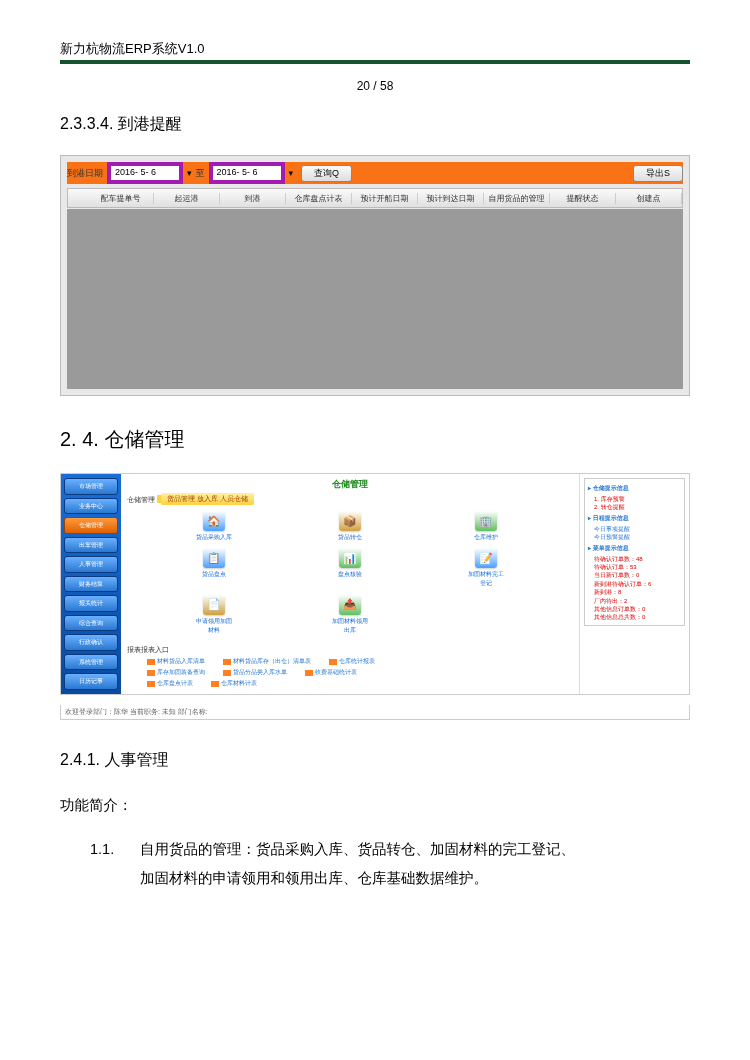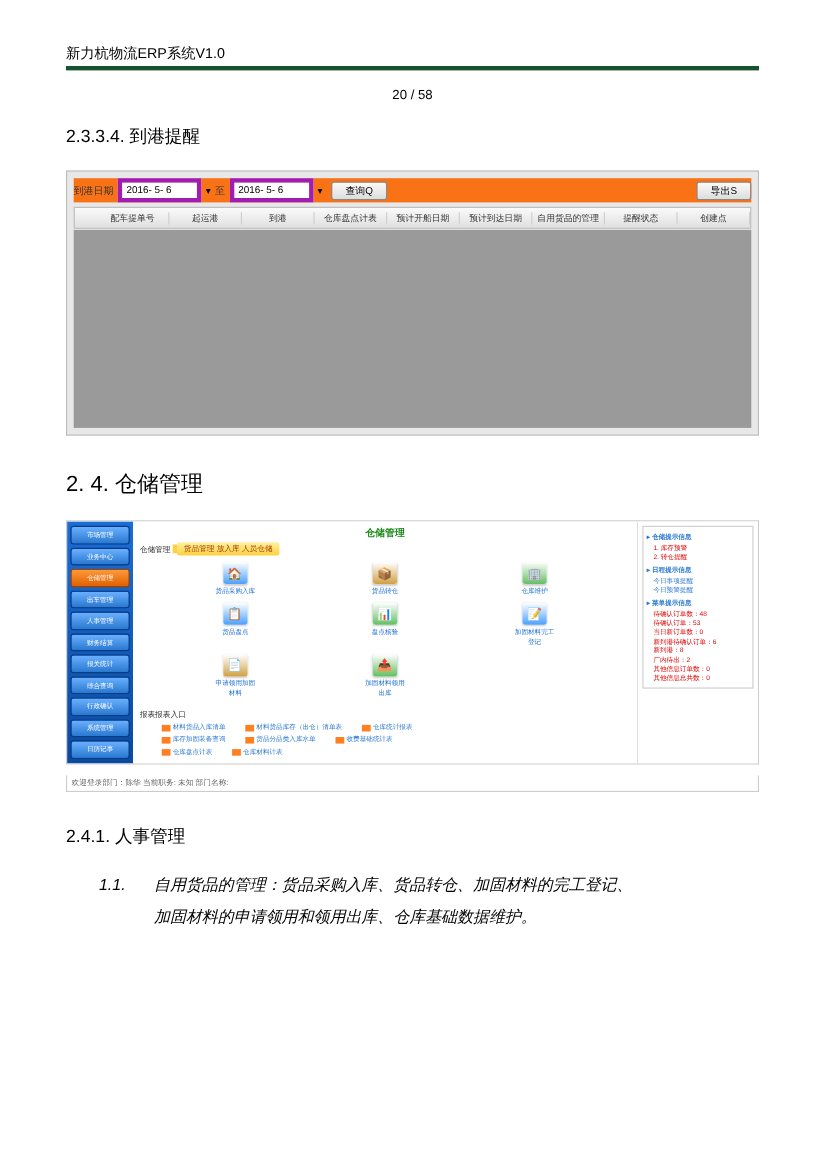--- a/index.html
+++ b/index.html
@@ -233,21 +233,21 @@
     padding: 2px 4px;
     border: 1px solid #ccc;
     border-top: none;
   }
 
   .body-text {
     font-size: 14.5px;
     line-height: 2;
   }
   .indent1 { margin-left: 30px; }
-  .indent2 { margin-left: 30px; display: flex; font-style: italic; }
+  .indent2 { margin-left: 30px; display: flex; }
   .num-label {
     width: 50px;
     display: inline-block;
   }
   .para-content {
     flex: 1;
   }
 </style>
 </head>
 <body>
@@ -403,20 +403,21 @@
           <div class="rp-item">其他信息订单数：0</div>
           <div class="rp-item">其他信息总共数：0</div>
         </div>
     </div>
   </div>
   <div class="status-bar">欢迎登录部门：陈华  当前职务: 未知  部门名称:</div>
 
   <div class="section-heading" style="margin-top:30px;">2.4.1. 人事管理</div>
 
   <div class="body-text">
+    <p>功能简介：</p>
     <div class="indent2">
       <span class="num-label">1.1.</span>
       <span class="para-content">自用货品的管理：货品采购入库、货品转仓、加固材料的完工登记、</span>
     </div>
     <div class="indent2">
       <span class="num-label"></span>
       <span class="para-content">加固材料的申请领用和领用出库、仓库基础数据维护。</span>
     </div>
   </div>
 

